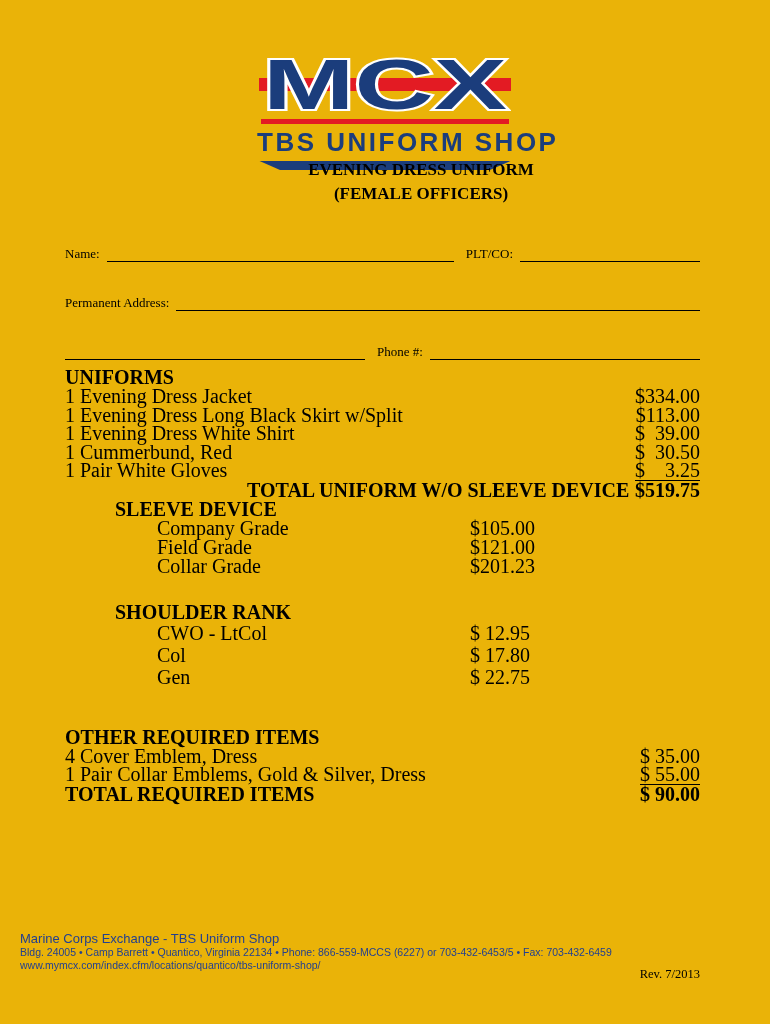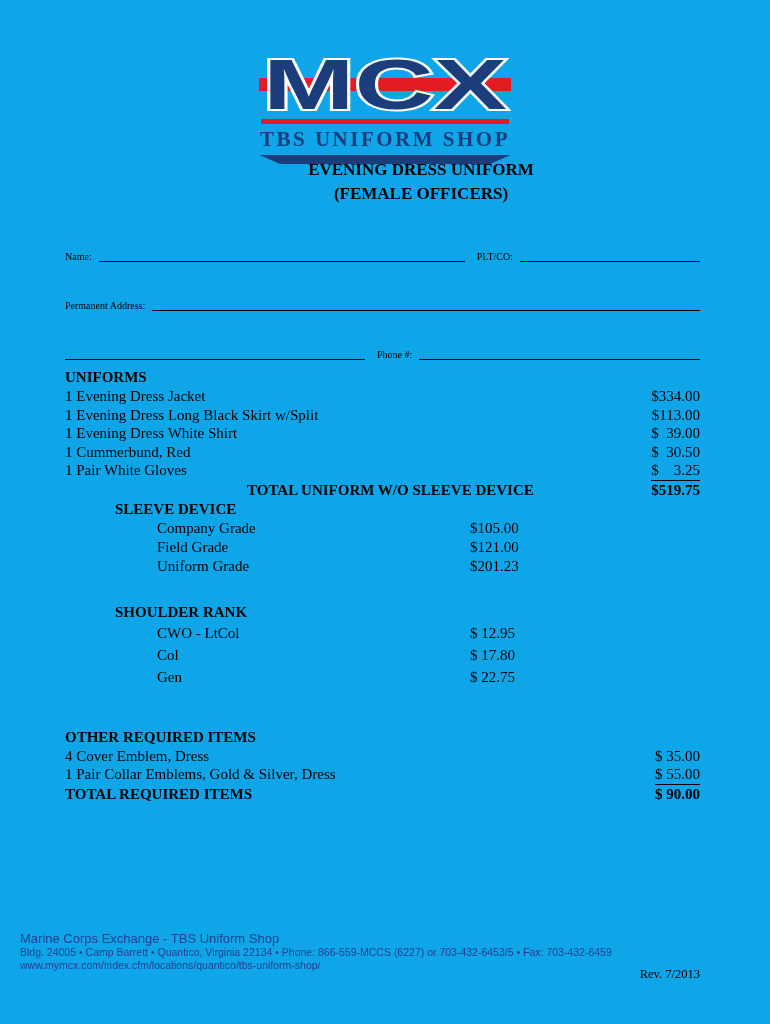--- a/index.html
+++ b/index.html
@@ -1,39 +1,39 @@
 <!DOCTYPE html>
 <html><head>
 <meta charset="utf-8">
 <style>
   html,body{margin:0;padding:0;}
   body{background:#ffffff;font-family:"Liberation Serif",serif;color:#000;}
-  .page{position:relative;width:770px;height:1024px;background:#0ea5e9;margin:0 auto;overflow:hidden;}
+  .page{position:relative;width:770px;height:1024px;background:#eab308;margin:0 auto;overflow:hidden;}
 
   
   .logo{position:absolute;top:40px;left:50%;transform:translateX(-50%);width:256px;text-align:center;}
   .logo svg{display:block;margin:0 auto;}
   .logo-redline{height:5px;background:#e31b23;margin:1px 4px 3px;}
-  .logo-sub{font-family:Liberation Serif, serif;font-weight:bold;font-size:21px;letter-spacing:2.5px;color:#1b3d7c;white-space:nowrap;}
+  .logo-sub{font-family:Liberation Sans, sans-serif;font-weight:bold;font-size:26px;letter-spacing:2.5px;color:#1b3d7c;white-space:nowrap;}
   .logo-trap{height:9px;background:#1b3d7c;margin-top:3px;clip-path:polygon(1% 0,99% 0,91% 100%,9% 100%);}
 
   
   .title{position:absolute;top:158px;left:0;width:100%;text-align:center;font-weight:bold;font-size:17px;line-height:24px;padding-left:36px;}
 
   
-  .formarea{position:absolute;top:243px;left:65px;right:70px;font-size:10px;}
+  .formarea{position:absolute;top:243px;left:65px;right:70px;font-size:13px;}
   .frow{display:flex;align-items:flex-end;margin-bottom:30px;}
   .flabel{white-space:pre;padding-right:7px;}
   .flabel.mid{padding-left:12px;}
   .fline{border-bottom:1px solid #000;height:18px;flex:1;}
   .fline.w180{flex:0 0 180px;}
   .fline.w300{flex:0 0 300px;}
 
   
-  .content{position:absolute;top:368px;left:65px;right:70px;font-size:15px;}
+  .content{position:absolute;top:368px;left:65px;right:70px;font-size:20px;}
   .sechead{font-weight:bold;line-height:19px;}
   .irow{display:flex;justify-content:space-between;line-height:18.5px;gap:32px;}
   .price{white-space:pre;}
   .underlined{border-bottom:1px solid #000;text-align:right;}
   .totalrow{display:flex;font-weight:bold;line-height:19px;}
   .totalrow .tlabel{margin-left:182px;}
   .totalrow .price{margin-left:auto;}
   .sub{margin-left:50px;}
   .subhead{font-weight:bold;line-height:19px;}
   .srow{display:flex;margin-left:42px;line-height:19px;}
@@ -120,21 +120,21 @@
       <div class="subhead">SLEEVE DEVICE</div>
       <div class="srow">
         <span class="slabel">Company Grade</span>
         <span class="price">$105.00</span>
       </div>
       <div class="srow">
         <span class="slabel">Field Grade</span>
         <span class="price">$121.00</span>
       </div>
       <div class="srow">
-        <span class="slabel">Uniform Grade</span>
+        <span class="slabel">Collar Grade</span>
         <span class="price">$201.23</span>
       </div>
     </div>
 
     <div class="sub shoulder">
       <div class="subhead">SHOULDER RANK</div>
       <div class="srow">
         <span class="slabel">CWO - LtCol</span>
         <span class="price">$ 12.95</span>
       </div>

